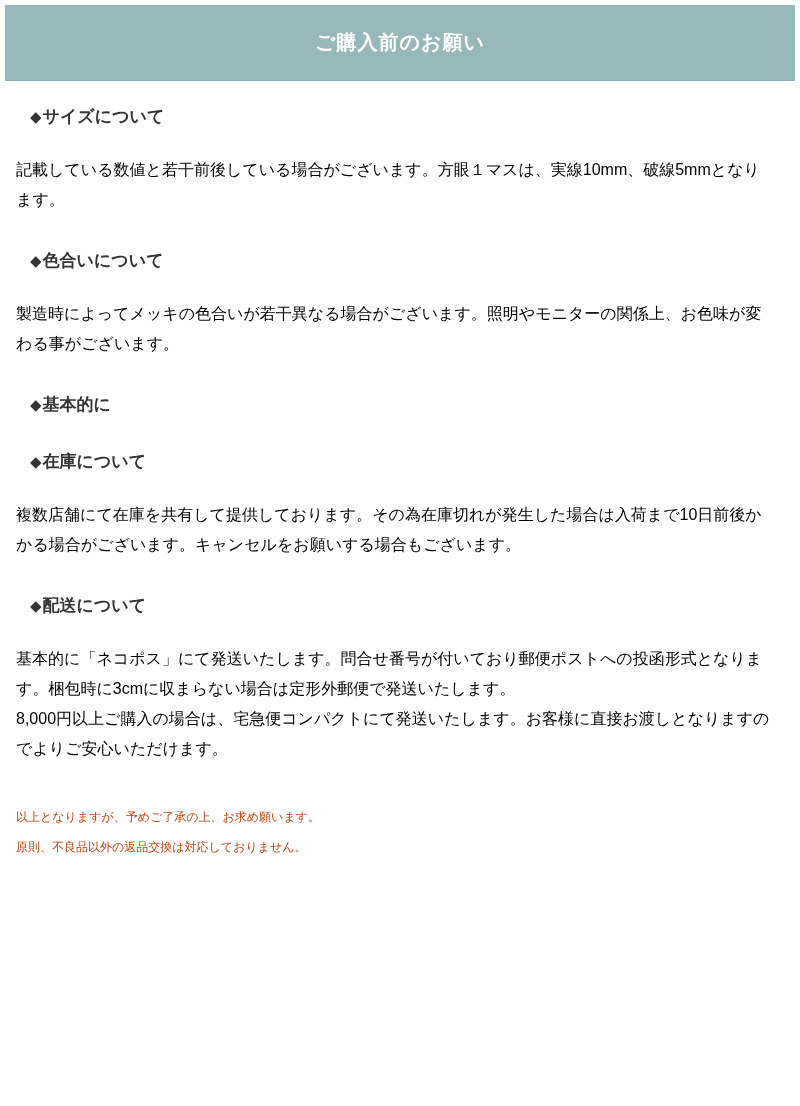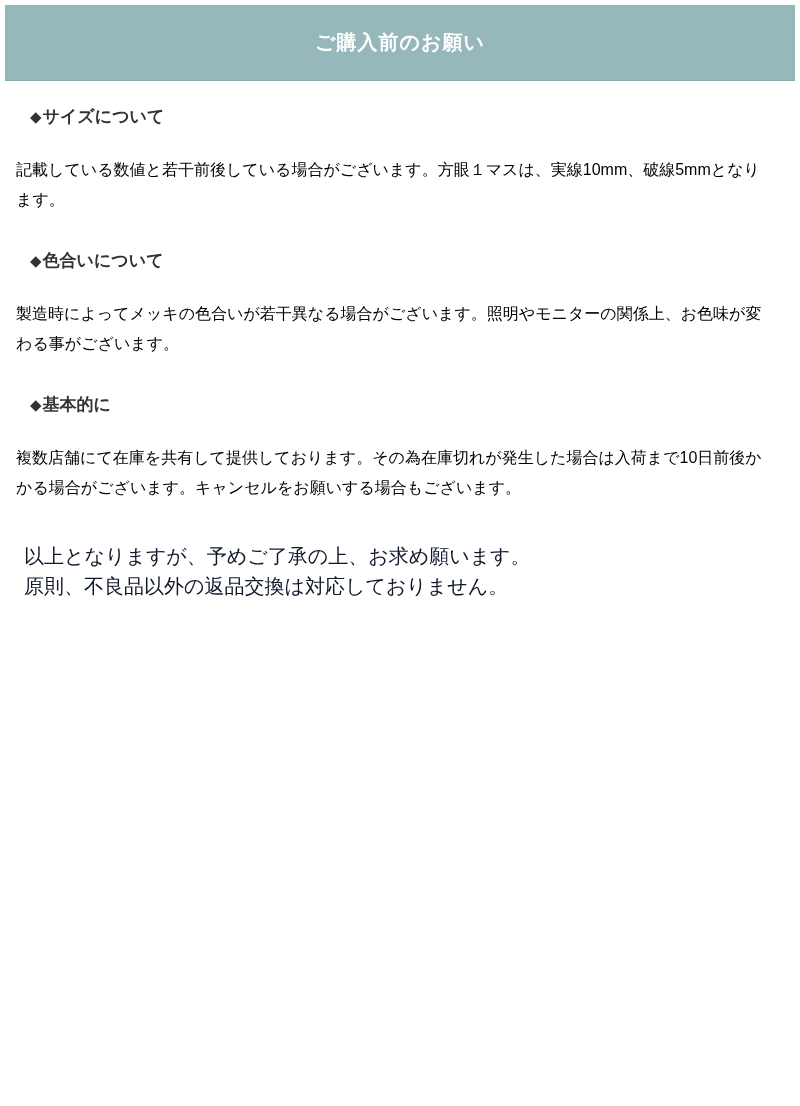--- a/index.html
+++ b/index.html
@@ -59,24 +59,24 @@
     margin-right: 1px;
   }
   .sec p {
     margin: 27px 0 0 0;
     font-size: 16px;
     line-height: 30px;
     color: #000000;
     white-space: pre-line;
   }
   .closing {
-    margin: 38px 0 0 8px;
-    font-size: 20px;
+    margin: 38px 0 0 0;
+    font-size: 12px;
     line-height: 30px;
-    color: #0f172a;
+    color: #c2410c;
     white-space: pre-line;
   }
 </style>
 </head>
 <body>
 
 <div class="page">
 
   <header class="banner">
     <h1>ご購入前のお願い</h1>
@@ -95,21 +95,27 @@
     </section>
 
     <section class="sec">
     </section>
 
     <section class="sec">
       <h2><span class="bullet">◆</span><span>基本的に</span></h2>
     </section>
 
     <section class="sec">
+      <h2><span class="bullet">◆</span><span>在庫について</span></h2>
       <p>複数店舗にて在庫を共有して提供しております。その為在庫切れが発生した場合は入荷まで10日前後かかる場合がございます。キャンセルをお願いする場合もございます。</p>
     </section>
 
+    <section class="sec">
+      <h2><span class="bullet">◆</span><span>配送について</span></h2>
+      <p>基本的に「ネコポス」にて発送いたします。問合せ番号が付いており郵便ポストへの投函形式となります。梱包時に3cmに収まらない場合は定形外郵便で発送いたします。
+8,000円以上ご購入の場合は、宅急便コンパクトにて発送いたします。お客様に直接お渡しとなりますのでよりご安心いただけます。</p>
+    </section>
 
     <p class="closing">以上となりますが、予めご了承の上、お求め願います。
 原則、不良品以外の返品交換は対応しておりません。</p>
 
   </main>
 </div>
 
 </body></html>

